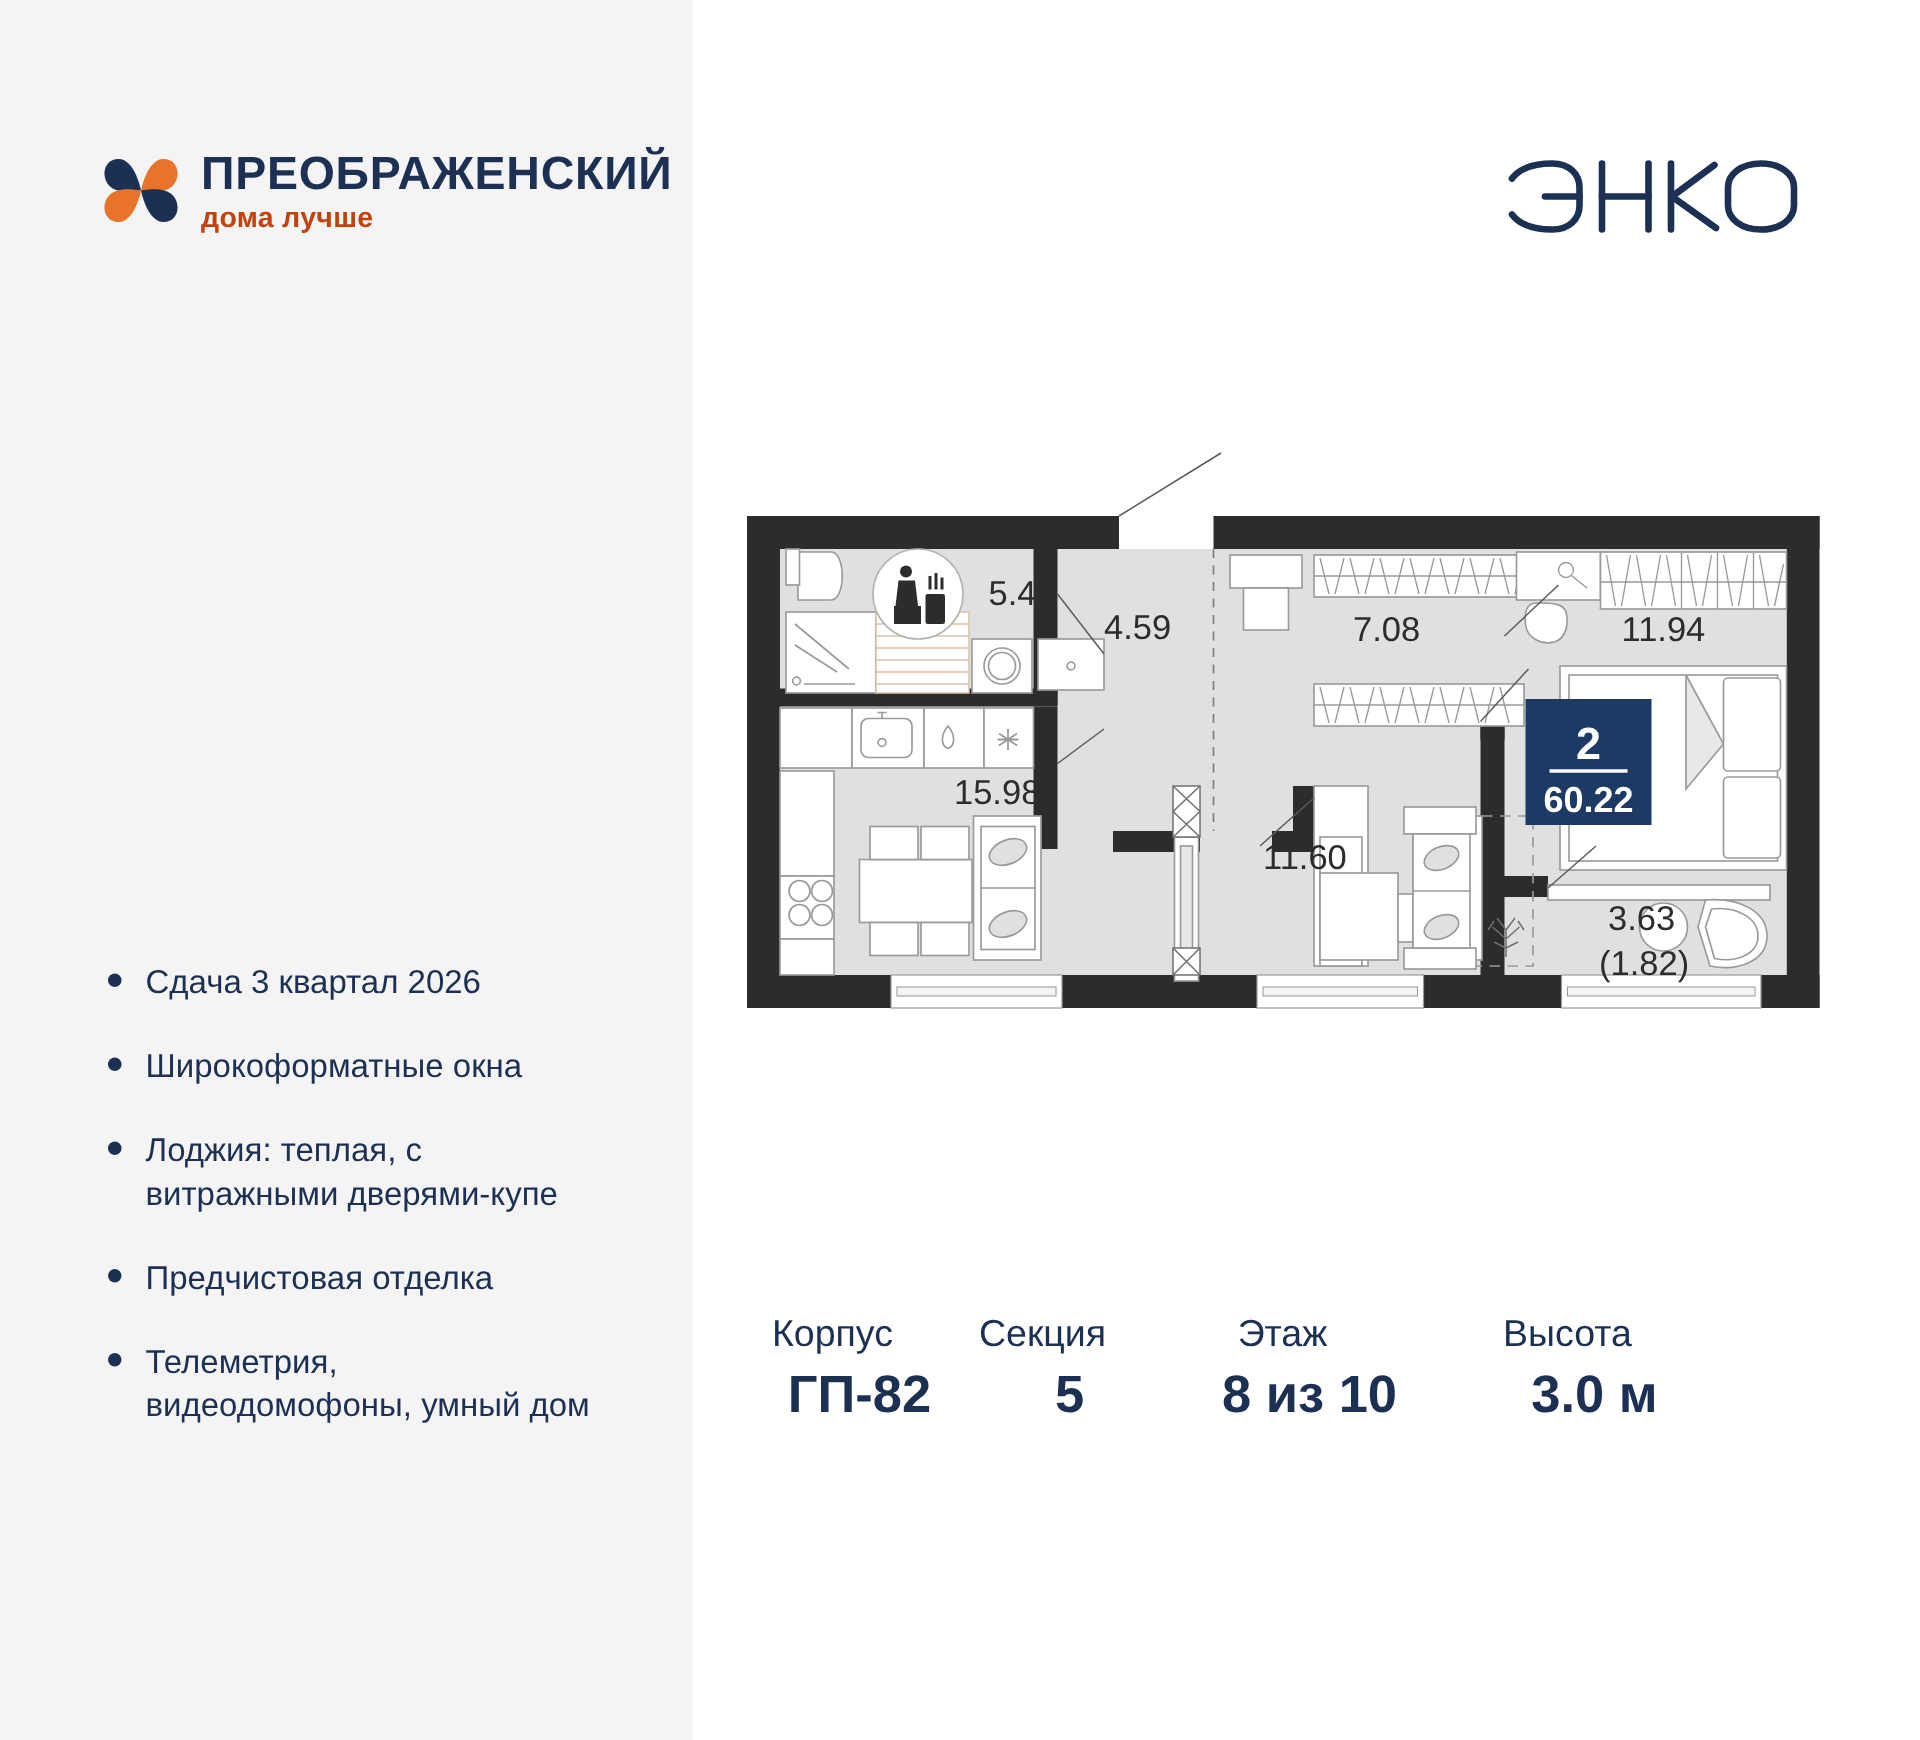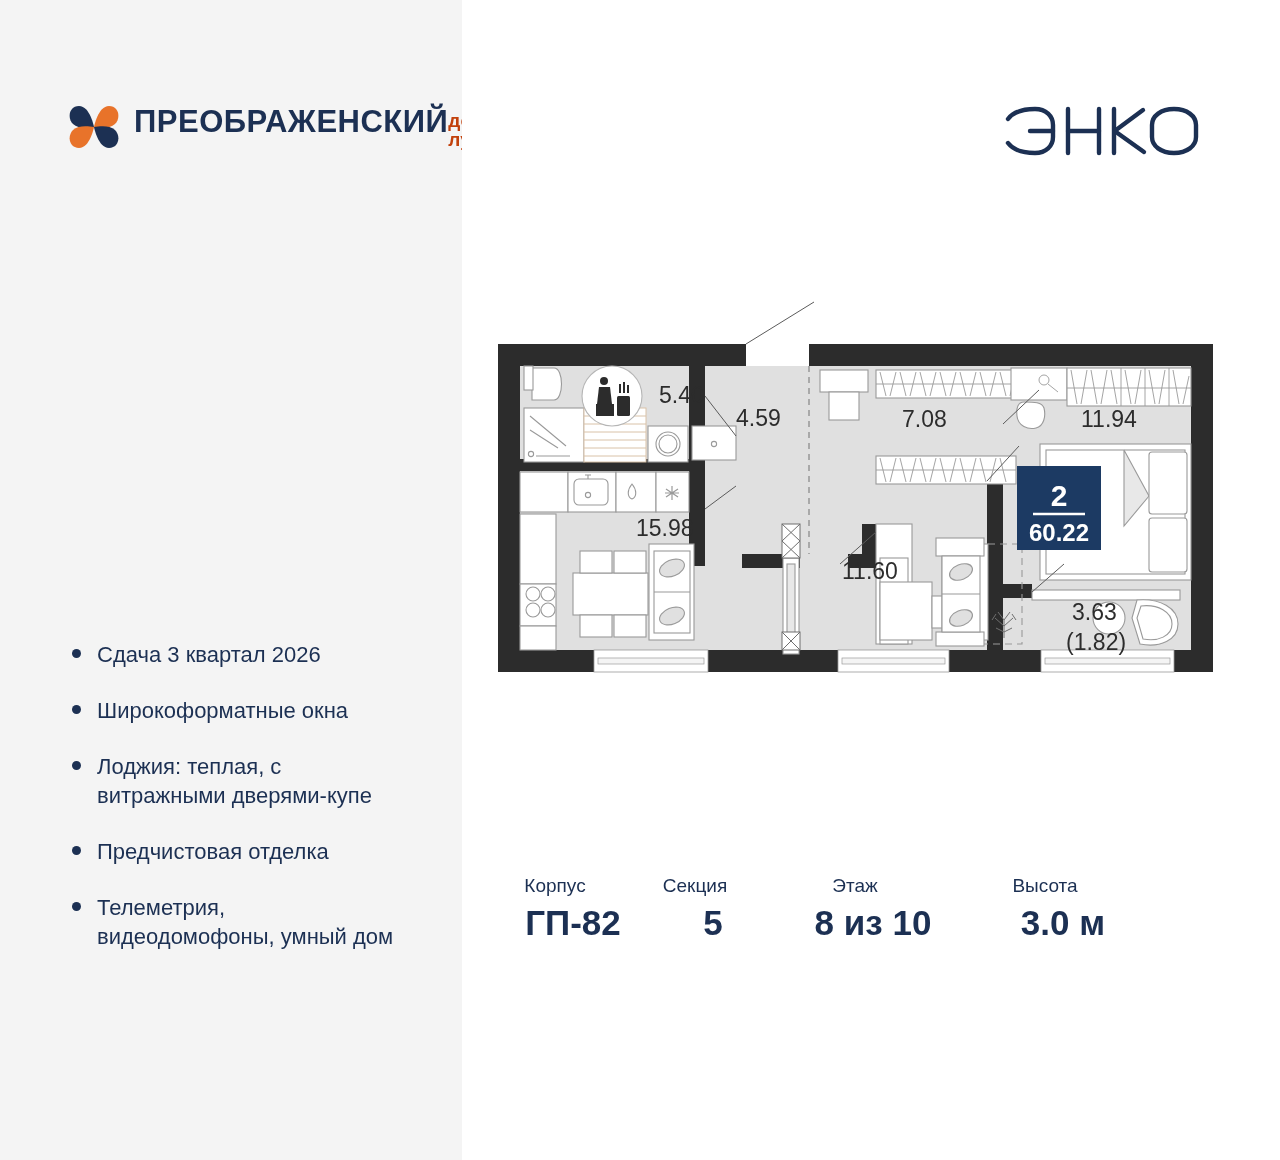--- a/index.html
+++ b/index.html
@@ -16,21 +16,21 @@
   
   .left-panel{
     width:462px;height:1160px;
     background:#f4f4f4;
     position:relative;
     flex:0 0 462px;
     box-sizing:border-box;
   }
   .brand{position:absolute;left:68px;top:98px;display:flex;align-items:center;gap:14px;}
   .brand-mark{width:52px;height:58px;flex:0 0 52px;}
-  .brand-words{display:flex;flex-direction:row;line-height:1;}
+  .brand-words{display:flex;flex-direction:column;line-height:1;}
   .brand-name{
     font-size:31px;font-weight:700;letter-spacing:.5px;
     color:#1c3053;white-space:nowrap;
   }
   .brand-tag{
     font-size:19px;font-weight:700;color:#c2410c;margin-top:5px;letter-spacing:.2px;
   }
 
   .area-block{position:absolute;left:70px;top:302px;}
   .area-main{
@@ -60,21 +60,21 @@
   .enko{position:absolute;right:78px;top:104px;width:200px;height:54px;}
 
   .plan-wrap{position:absolute;left:22px;top:296px;width:744px;height:424px;}
 
   
   .info-bar{
     position:absolute;left:18px;top:876px;width:680px;
     display:flex;align-items:flex-start;
   }
   .info-cell{display:flex;flex-direction:column;align-items:center;}
-  .info-cap{font-size:19px;font-weight:400;color:#1c3053;line-height:1.1;}
+  .info-cap{font-size:25px;font-weight:400;color:#1c3053;line-height:1.1;}
   .info-val{font-size:35px;font-weight:700;color:#1c3053;margin-top:8px;line-height:1;white-space:nowrap;margin-left:36px;}
 </style>
 </head>
 <body>
 
 <div class="page">
 
   <div class="left-panel">
 
     <div class="brand">

